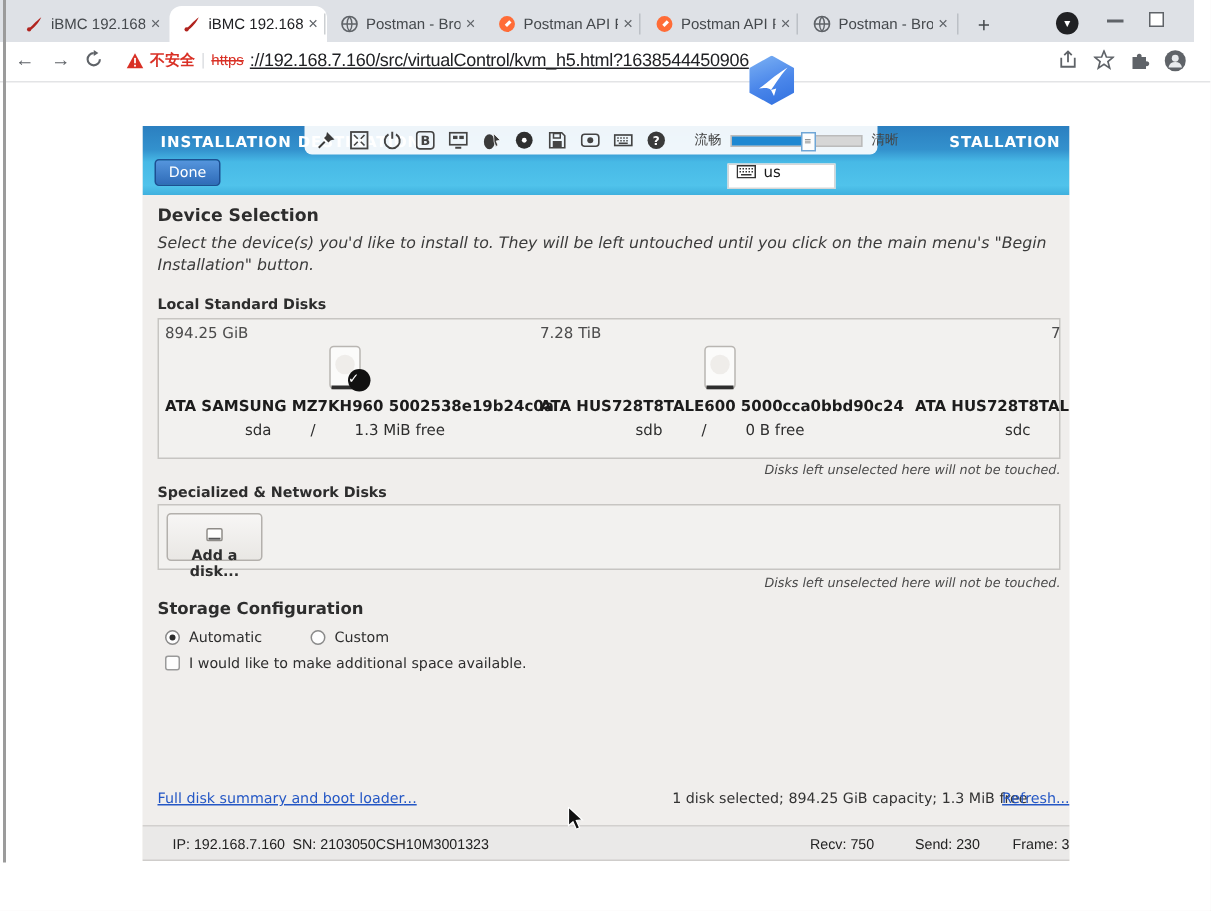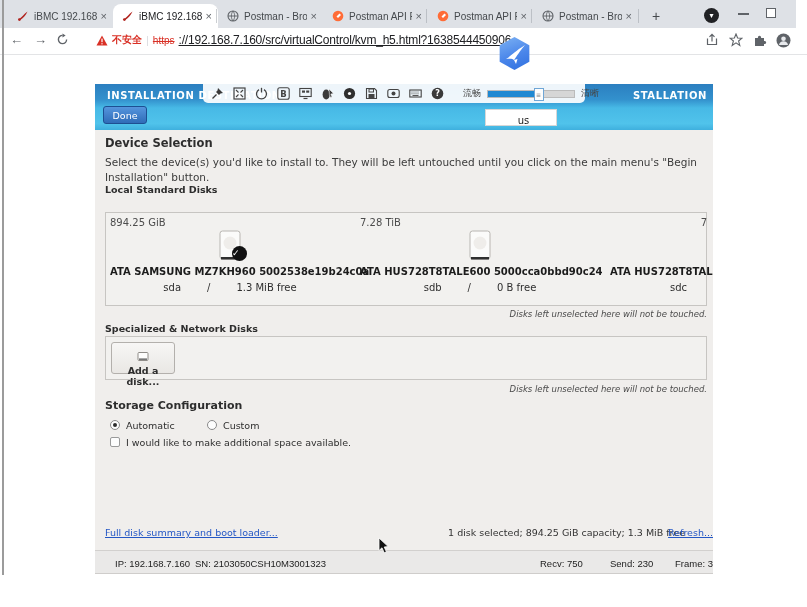--- a/index.html
+++ b/index.html
@@ -19,21 +19,21 @@
   .tabsep { position:absolute; top:9px; width:1px; height:14px; background:#9aa0a6; opacity:.5; }
   #newtab { left:646px; top:6px; width:20px; height:20px; font-size:14px; color:#45494d;
             display:flex; align-items:center; justify-content:center; }
   #tabsearch { left:704px; top:8px; width:15px; height:15px; background:#202124; border-radius:50%;
                color:#fff; font-size:8px; display:flex; align-items:center; justify-content:center; }
   #btn-min { left:738px; top:13px; width:11px; height:2px; background:#5f6368; }
   #btn-max { left:766px; top:8px; width:10px; height:10px; border:1.4px solid #5f6368; background:#fff; }
 
   #urlrow { left:0; top:28px; width:807px; height:27px; background:#fff; border-bottom:1px solid #e3e4e6; }
   .navbtn { position:absolute; top:32px; font-size:13px; color:#5f6368; }
-  #secchip { position:absolute; top:33px; left:96px; display:flex; align-items:center; gap:4px; }
+  #secchip { position:absolute; top:33px; left:84px; display:flex; align-items:center; gap:4px; }
   #warn-label { color:#d93025; font-size:10px; font-weight:bold; }
   #chip-div { color:#dadce0; font-size:11px; }
   #url-https { color:#d93025; font-size:10px; text-decoration:line-through; }
   #url-rest { color:#202124; font-size:12px; letter-spacing:-0.2px;text-decoration:underline; }
   .chromeicon { position:absolute; top:33px; }
 
   
   #hexlogo { left:498px; top:37px; width:33px; height:33px;
              background:linear-gradient(160deg,#7eb3f4 0%,#4a86ea 55%,#2f6fdf 100%);
              clip-path:polygon(50% 0,95% 25%,95% 75%,50% 100%,5% 75%,5% 25%); }
@@ -45,40 +45,40 @@
   #inst-header { position:absolute; left:0; top:0; width:618px; height:46px;
      background:linear-gradient(180deg,#2b7fc0 0%,#3391cd 34%,#47b9e6 52%,#50c3eb 86%,#3fb0de 100%); }
   #inst-title { position:absolute; left:12px; top:6px; color:#fff; font-weight:bold; font-size:10px;
                 letter-spacing:.6px; }
   #inst-title-right { position:absolute; right:6px; top:6px; color:#fff; font-weight:bold; font-size:10px;
                 letter-spacing:.6px; }
   #done-btn { position:absolute; left:8px; top:22px; width:44px; height:18px; border-radius:3px;
               background:linear-gradient(180deg,#5595dd 0%,#2f6cb8 100%); border:1px solid #1d4f92;
               color:#fff; font-size:9.5px; display:flex; align-items:center; justify-content:center; }
   #kbd-select { position:absolute; left:390px; top:25px; width:72px; height:17px; background:#fff;
-                border:1px solid #d7d7d7; display:flex; align-items:center; gap:5px; padding-left:5px;
-                font-size:10px; color:#1a1a1a;flex-direction:column; }
+                border:1px solid #d7d7d7; display:flex; gap:5px; padding-left:5px;
+                font-size:10px; color:#1a1a1a; }
 
   
   #kvmbar { position:absolute; left:108px; top:0; width:382px; height:19px;
             background:rgba(255,255,255,.92); border-radius:0 0 5px 5px;
             display:flex; align-items:center; padding:0 8px; gap:9px; }
   .ticon { width:13px; height:13px; flex:0 0 auto; display:flex; align-items:center; justify-content:center; }
   #slider-wrap { display:flex; align-items:center; gap:6px; margin-left:10px;
                  font-family:"DejaVu Sans", sans-serif; }
   .slider-label { font-size:9px; color:#444; white-space:nowrap; }
   #slider-track { position:relative; width:88px; height:8px; background:#d6d6d6; border:1px solid #bbb; }
   #slider-fill { position:absolute; left:0; top:0; height:100%; background:#1e88d2; }
   #slider-handle { position:absolute; top:-3px; width:10px; height:13px; background:#fdfdfd;
                    border:1px solid #6fa6d6; font-size:6px; color:#777; line-height:11px; text-align:center; }
 
   
   .h-section { position:absolute; color:#2d2d2d; font-weight:bold; }
   #desc { position:absolute; left:10px; top:71px; width:596px; font-size:10.5px; color:#3b3b3b;
-          line-height:15px; }
+          line-height:15px;font-style:italic; }
   .panel { position:absolute; left:10px; width:602px; background:#f2f1ef; border:1px solid #c7c5c2; }
   .diskcard { position:absolute; width:240px; text-align:left; }
   .disk-size { font-size:10px; color:#4c4c4c; }
   .disk-iconwrap { position:relative; height:36px; margin-top:2px; }
   .disk-name { font-size:10px; font-weight:bold; color:#1c1c1c; white-space:nowrap; }
   .disk-details { display:flex; justify-content:center; gap:26px; font-size:10px; color:#2e2e2e; margin-top:5px; }
   .selcheck { position:absolute; left:calc(50% + 2px); top:16px; width:15px; height:15px;
               background:#111; border-radius:50%; color:#fff; font-size:9px; line-height:15px; }
   .note { position:absolute; right:6px; font-size:8.5px; font-style:italic; color:#4a4a4a; }
   #adddisk { position:absolute; left:16px; top:258px; width:64px; height:32px;
@@ -277,21 +277,21 @@
             <div id="slider-handle" style="left:53%">≡</div>
           </div>
           <span class="slider-label">清晰</span>
         </div>
       </div>
     </div>
 
     <div class="h-section" style="left:10px;top:52px;font-size:11.5px">Device Selection</div>
     <div id="desc">Select the device(s) you'd like to install to.  They will be left untouched until you click on the main menu's "Begin Installation" button.</div>
 
-    <div class="h-section" style="left:10px;top:100px;font-size:9.5px">Local Standard Disks</div>
+    <div class="h-section" style="left:10px;top:114px;font-size:9.5px">Local Standard Disks</div>
     <div class="panel" style="top:128px;height:94px"></div>
 
     <div class="diskcard" style="left:15px;top:133px">
       <div class="disk-size">894.25 GiB</div>
       <div class="disk-iconwrap">
         <svg width="24" height="32" viewBox="0 0 24 32" style="display:block;margin:0 auto">
           <rect x="2" y="1" width="20" height="28" rx="2.5" fill="#fbfbfa" stroke="#b9b6b2" stroke-width="1"></rect>
           <circle cx="12" cy="13" r="6.5" fill="#efedea"></circle>
           <rect x="3" y="27" width="18" height="2.5" fill="#2f2f2f"></rect>
         </svg>

